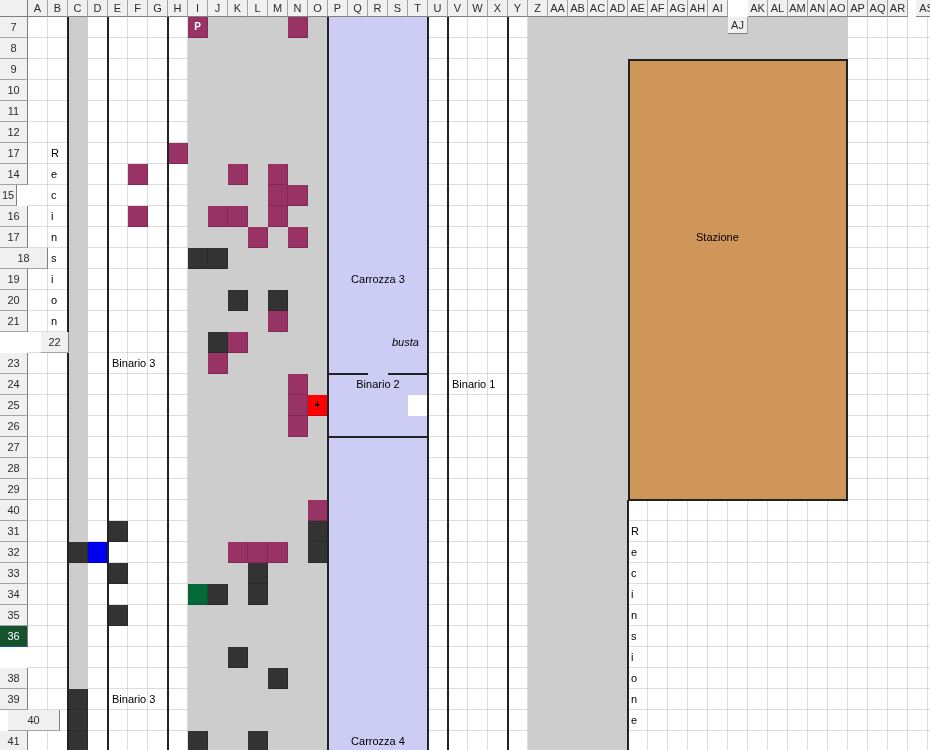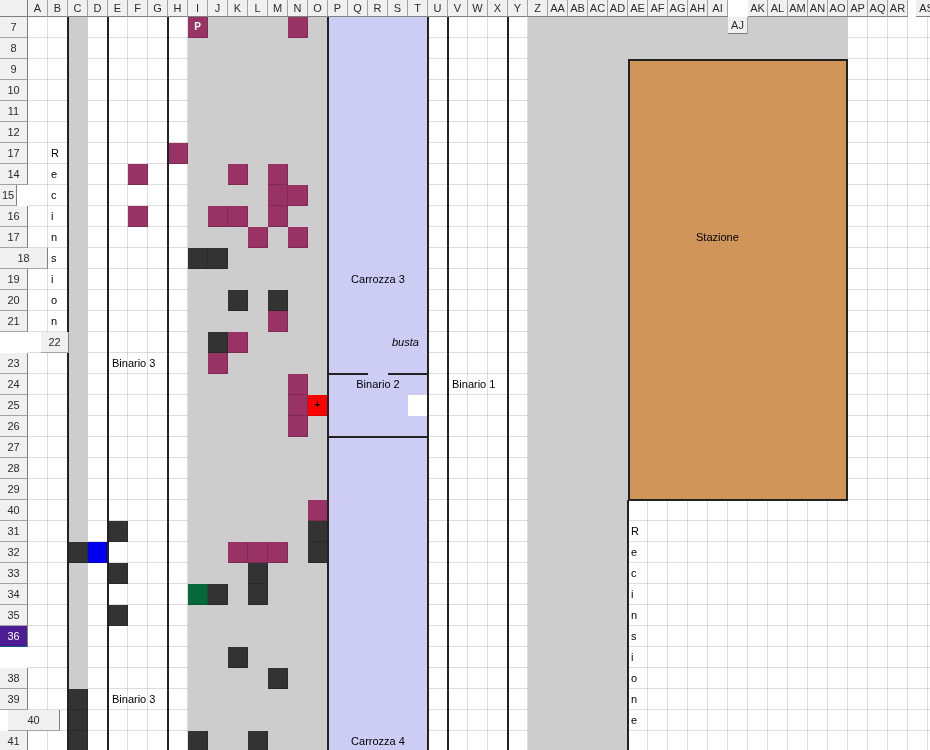--- a/index.html
+++ b/index.html
@@ -15,21 +15,21 @@
   .col-hdr{
     position:absolute;top:0;height:17px;box-sizing:border-box;background:#f0f0f0;
     border-right:1px solid #a3a3a3;border-bottom:1px solid #7f7f7f;
     font-size:11px;color:#2b2b2b;text-align:center;line-height:16px;overflow:hidden;
   }
   .row-hdr{
     position:absolute;left:0;width:28px;box-sizing:border-box;background:#f0f0f0;
     border-bottom:1px solid #a3a3a3;border-right:1px solid #7f7f7f;
     font-size:11px;color:#2b2b2b;text-align:center;line-height:20px;overflow:hidden;
   }
-  .row-hdr.sel{background:#4c1d95;color:#fff;border-bottom-color:#15589f;}
+  .row-hdr.sel{background:#14532d;color:#fff;border-bottom-color:#15589f;}
   .sheet-bg{
     position:absolute;background:#ffffff;
     background-image:
       repeating-linear-gradient(to right, transparent 0 19px, rgba(0,0,0,0.13) 19px 20px),
       repeating-linear-gradient(to bottom, transparent 0 20px, rgba(0,0,0,0.13) 20px 21px);
   }
   .region{position:absolute;}
   .grid-dark{
     background-image:
       repeating-linear-gradient(to right, transparent 0 19px, rgba(0,0,0,0.11) 19px 20px),

